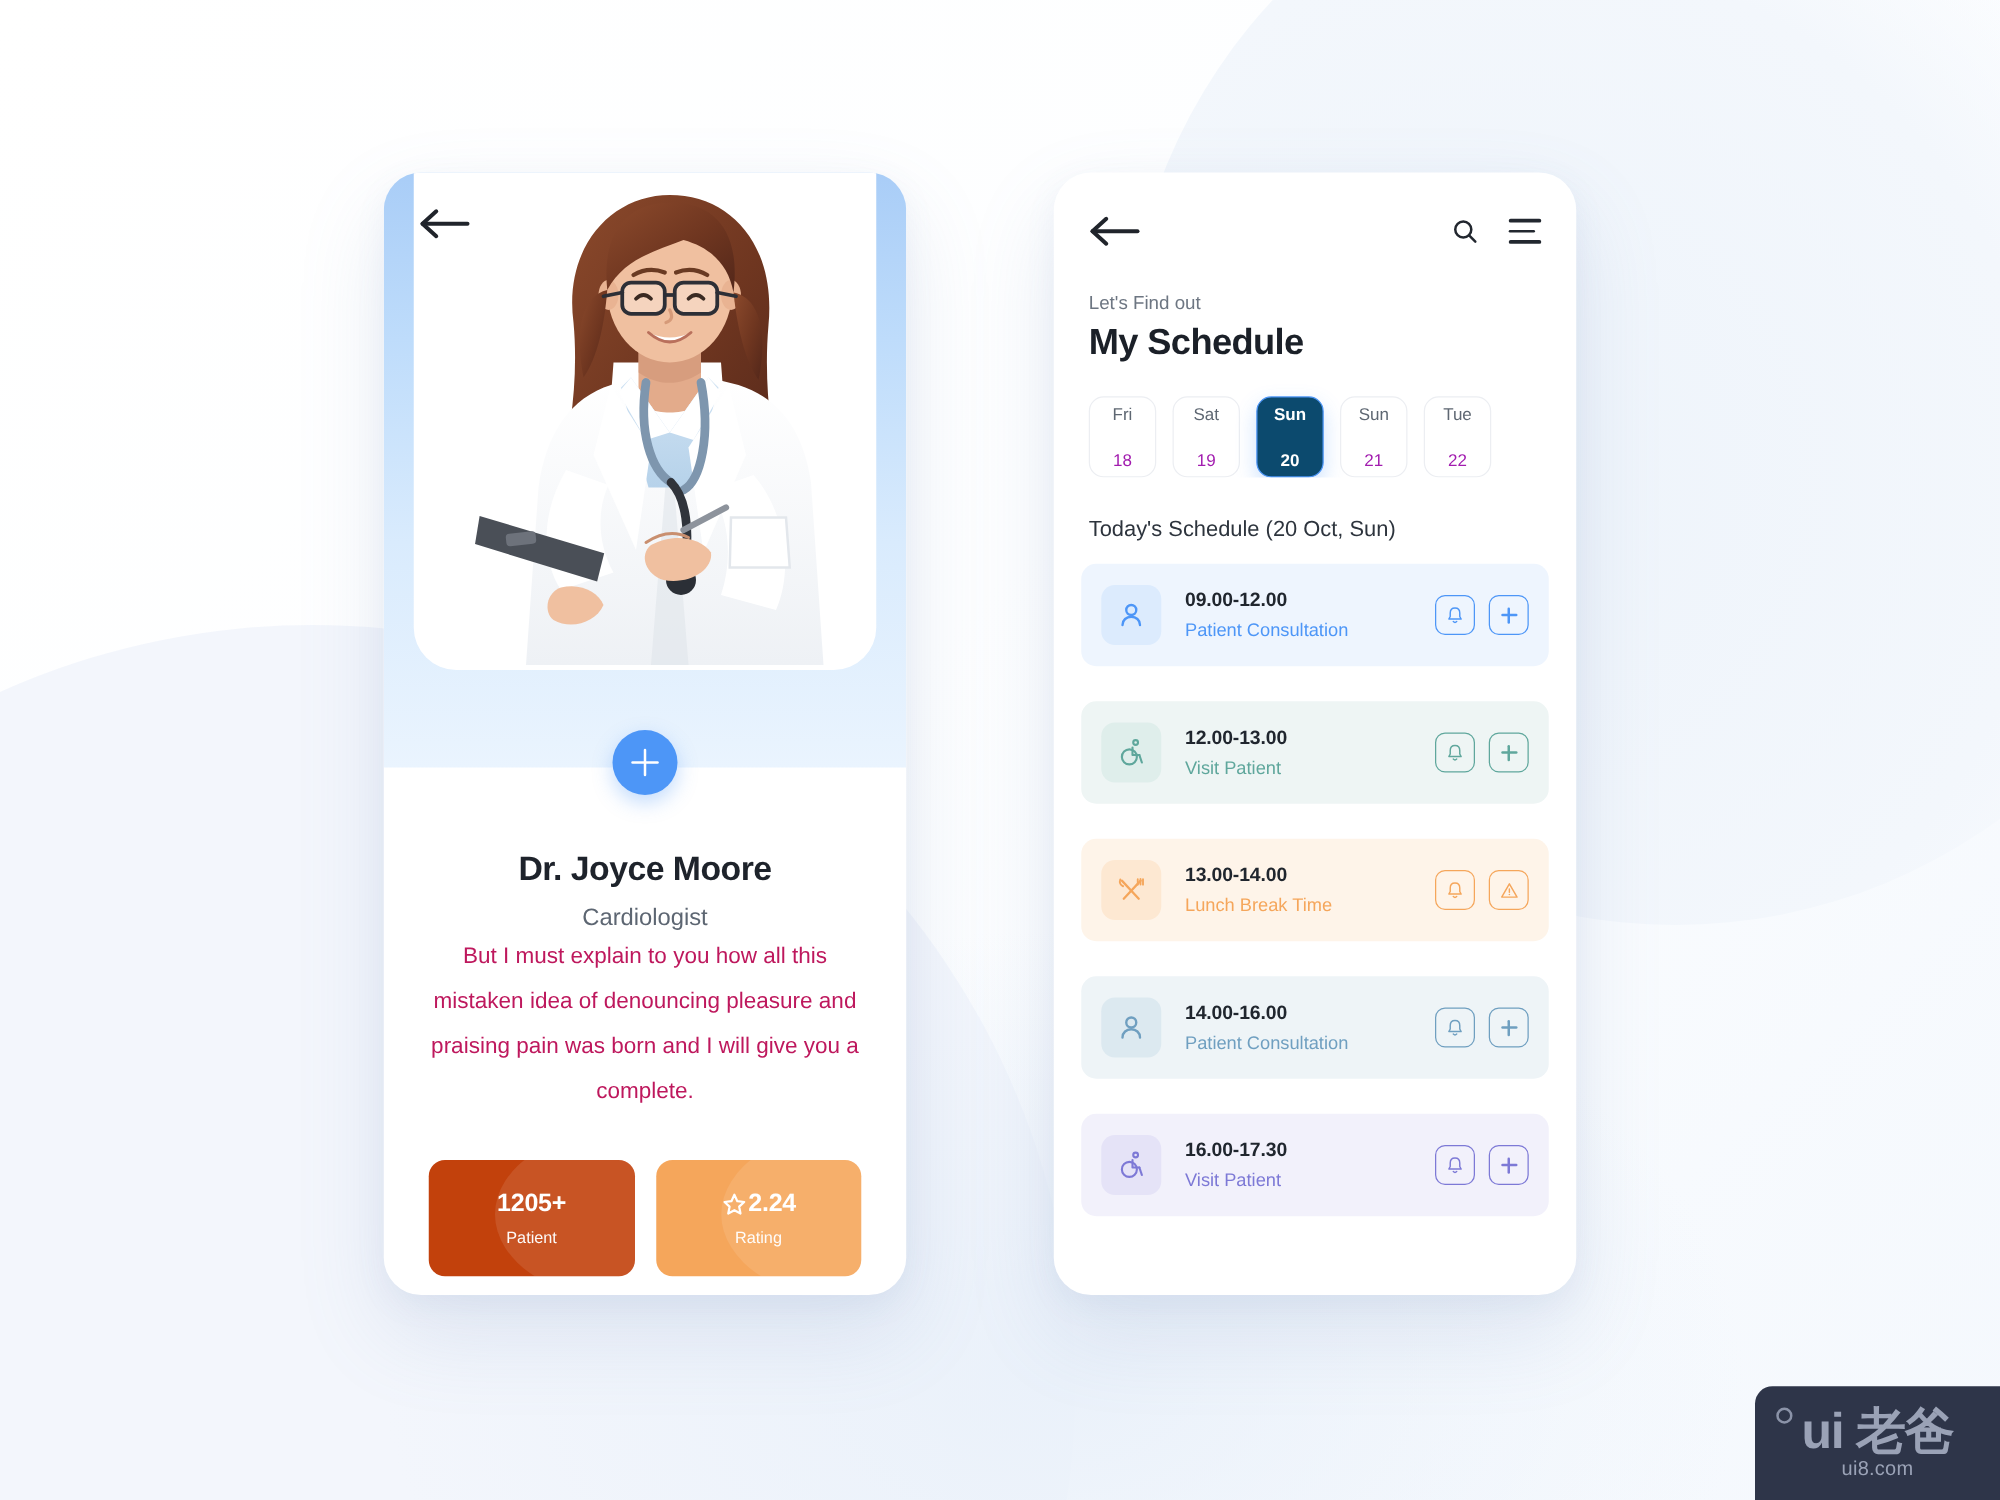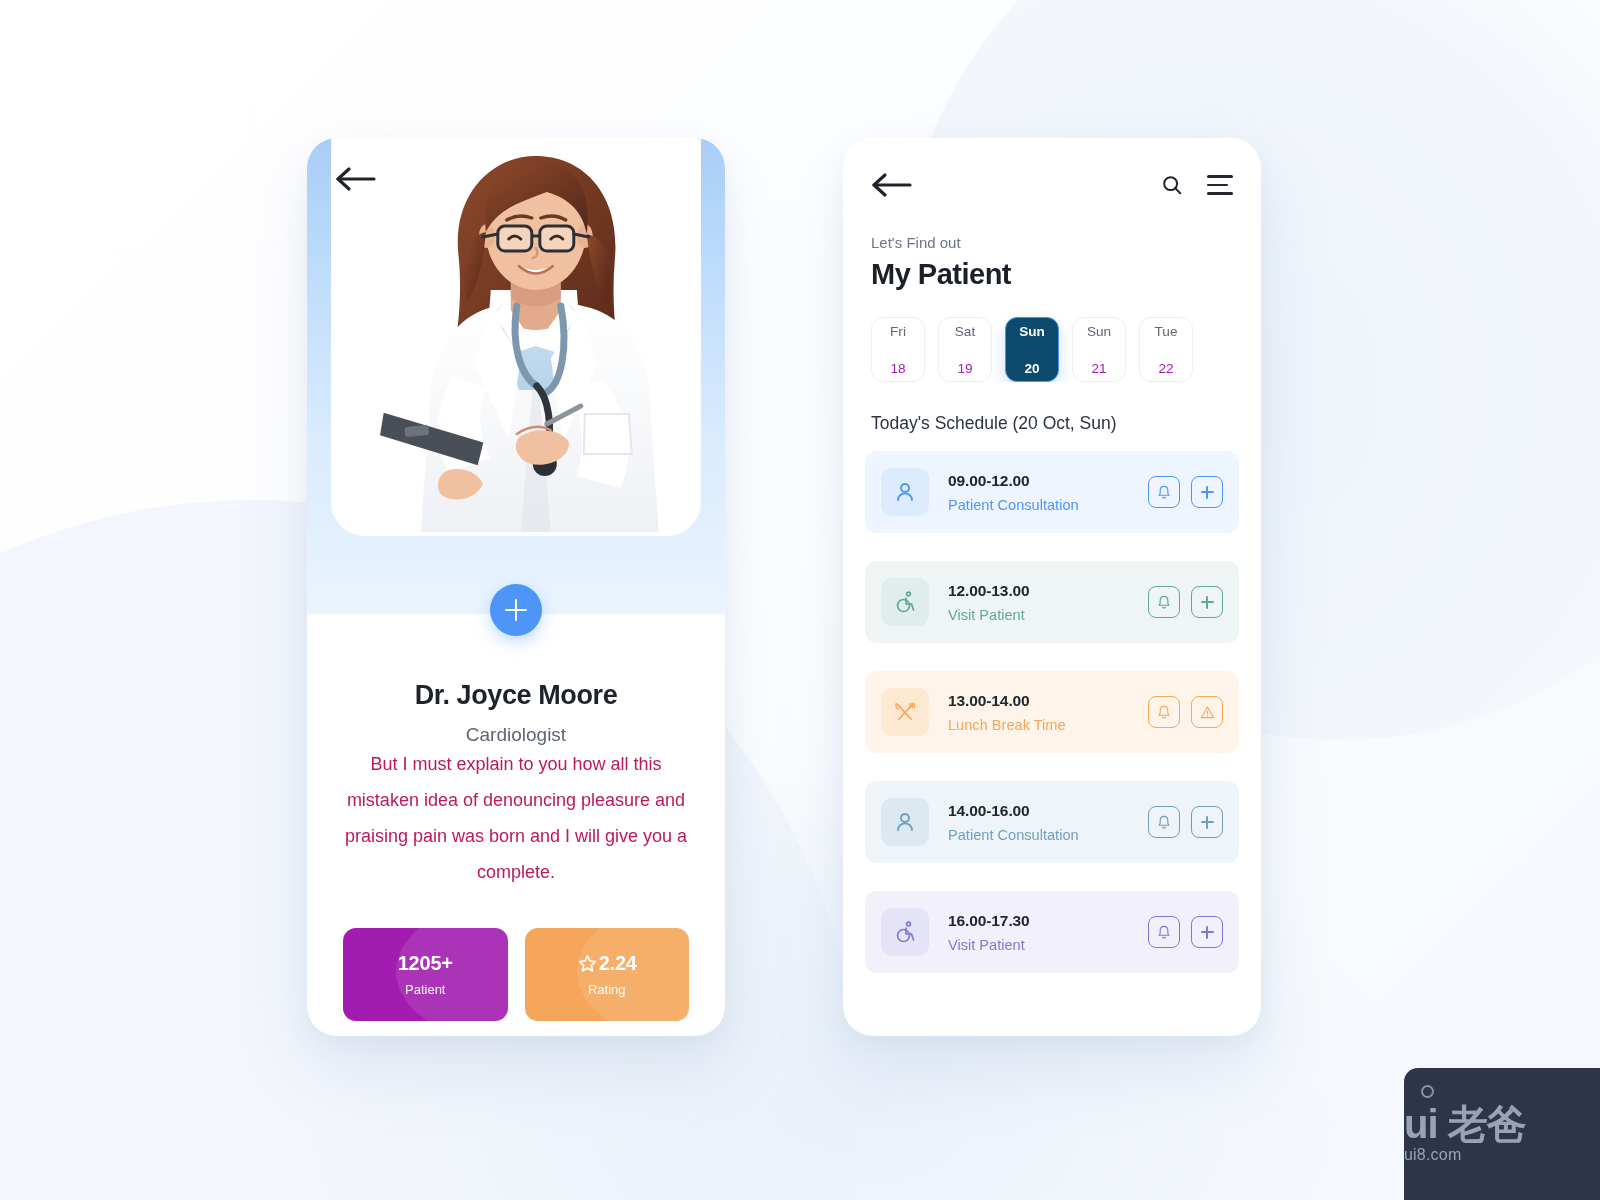--- a/index.html
+++ b/index.html
@@ -312,26 +312,26 @@
   }
   .plus-glyph::before { left: 0; top: 5.7px; width: 13px; height: 1.7px; }
   .plus-glyph::after  { top: 0; left: 5.7px; height: 13px; width: 1.7px; }
 
   
   .watermark {
     position: absolute;
     right: 0px;
     bottom: 0px;
     width: 196px;
-    height: 132px;
+    height: 91px;
     background: #2e3549;
     border-top-left-radius: 14px;
     display: flex;
     flex-direction: column;
-    align-items: flex-start;
+    align-items: center;
     justify-content: center;
     gap: 2px;
   }
   .wm-dot {
     position: absolute;
     left: 17px;
     top: 17px;
     width: 13px;
     height: 13px;
     border-radius: 50%;
@@ -450,21 +450,21 @@
   </div>
 
   <div class="fab"></div>
 
   <div class="profile">
     <div class="doc-name">Dr. Joyce Moore</div>
     <div class="doc-role">Cardiologist</div>
     <div class="doc-bio">But I must explain to you how all this mistaken idea of denouncing pleasure and praising pain was born and I will give you a complete.</div>
 
     <div class="stats">
-      <div class="stat" style="background:#a21caf">
+      <div class="stat" style="background:#c2410c">
         <div class="orb"></div>
         <div class="stat-value">1205+</div>
         <div class="stat-label">Patient</div>
       </div>
       <div class="stat" style="background:#f5a65b">
         <div class="orb"></div>
         <div class="stat-value">
           <svg width="21" height="21" viewBox="0 0 24 24" style="flex:0 0 auto">
             <path d="M12 3.2 L14.7 9.1 L21 9.8 L16.4 14.1 L17.6 20.4 L12 17.3 L6.4 20.4 L7.6 14.1 L3 9.8 L9.3 9.1 Z" fill="none" stroke="#ffffff" stroke-width="2" stroke-linejoin="round"></path>
           </svg>
@@ -494,21 +494,21 @@
       </div>
       <div class="hamburger">
         <span></span>
         <span></span>
         <span></span>
       </div>
     </div>
   </div>
 
   <div class="eyebrow">Let's Find out</div>
-  <div class="page-title">My Patient</div>
+  <div class="page-title">My Schedule</div>
 
   <div class="dates">
     <div class="date-chip">
       <span class="dow">Fri</span>
       <span class="dom">18</span>
     </div>
     <div class="date-chip">
       <span class="dow">Sat</span>
       <span class="dom">19</span>
     </div>

